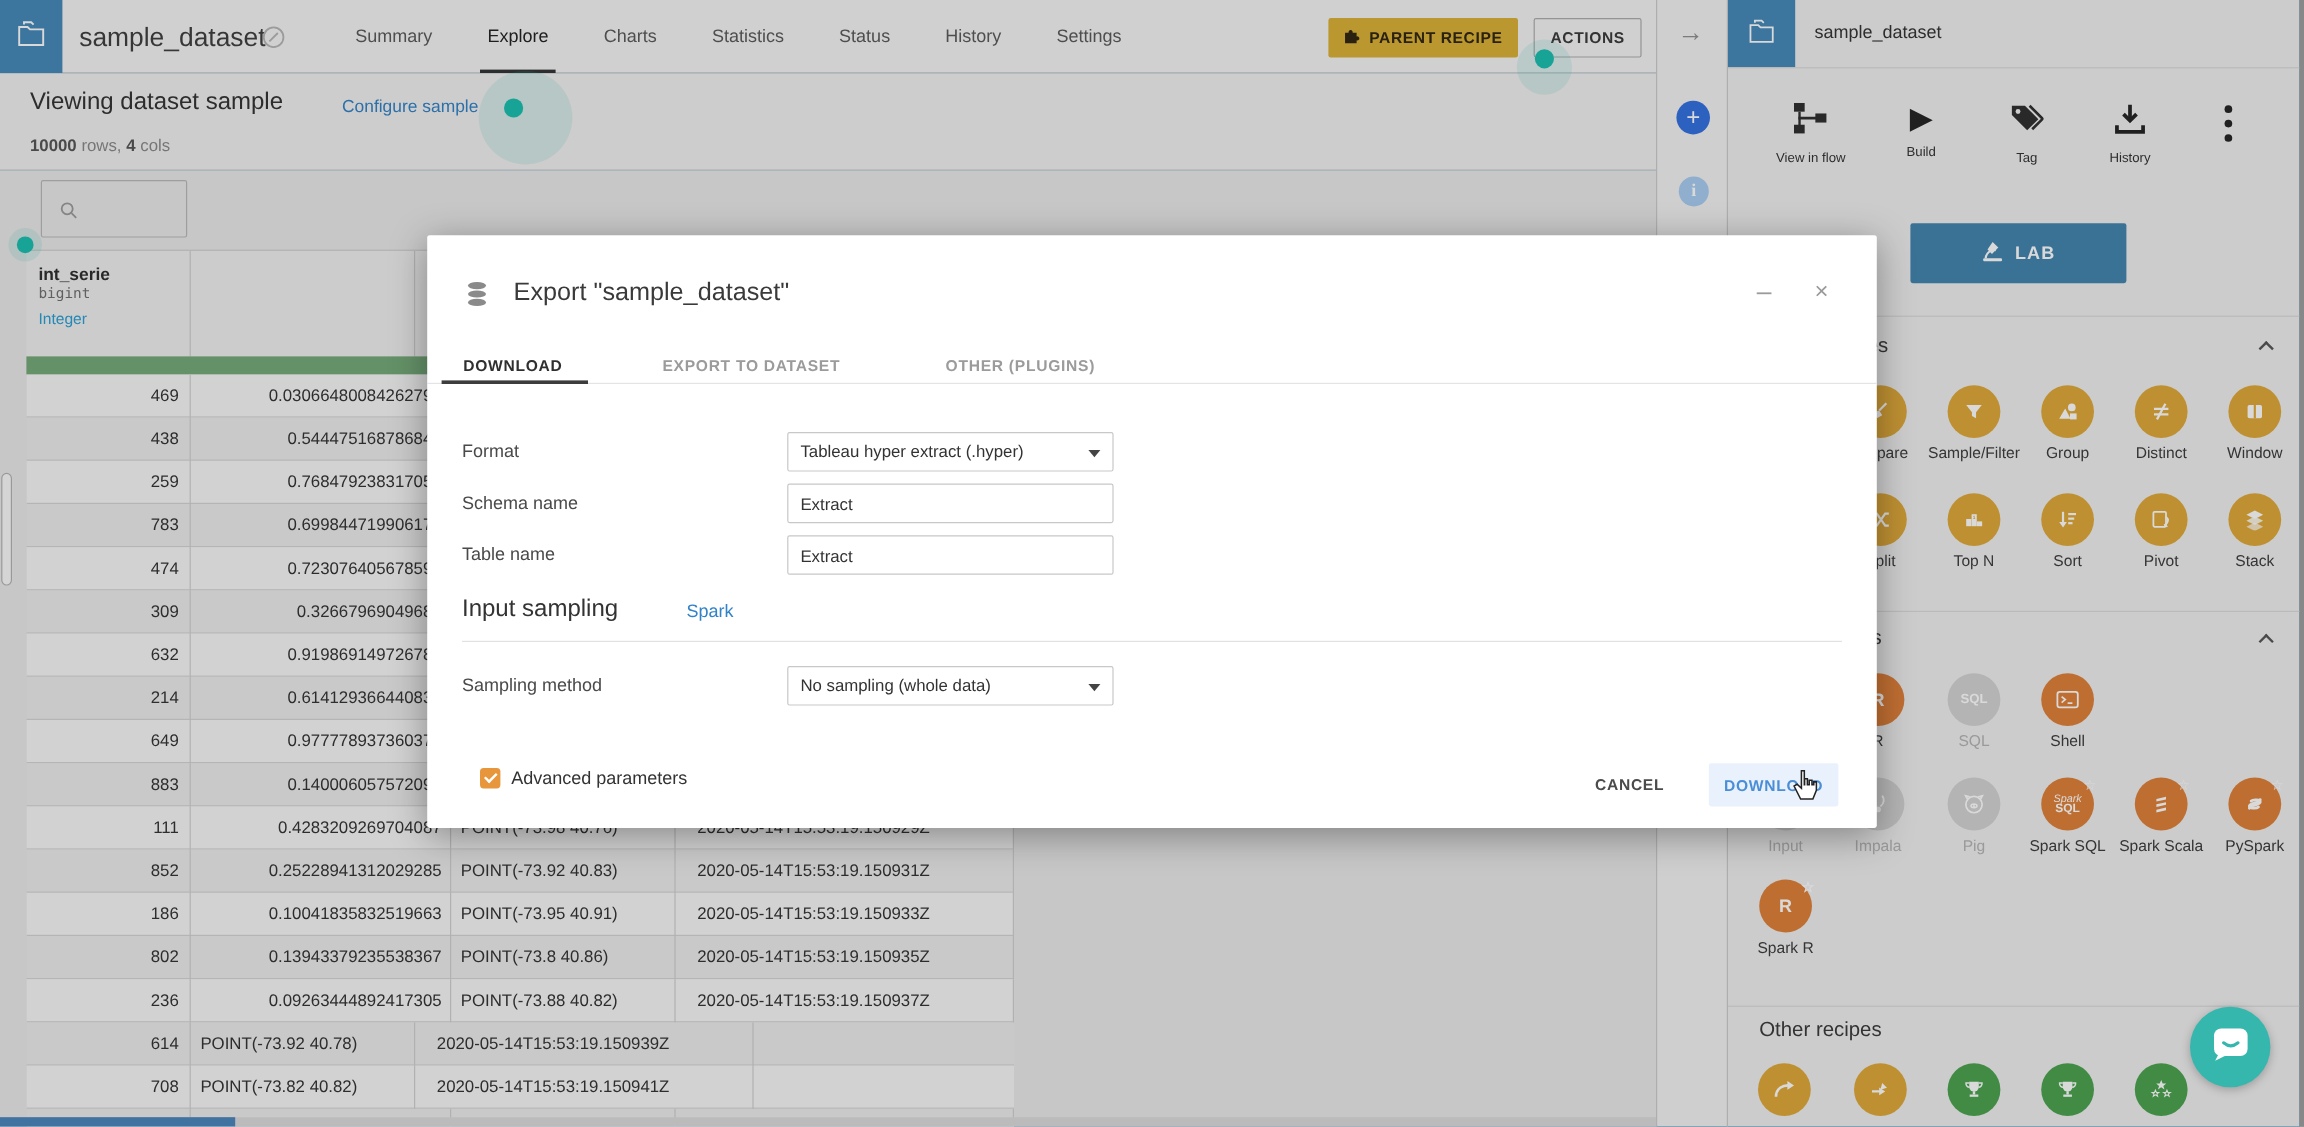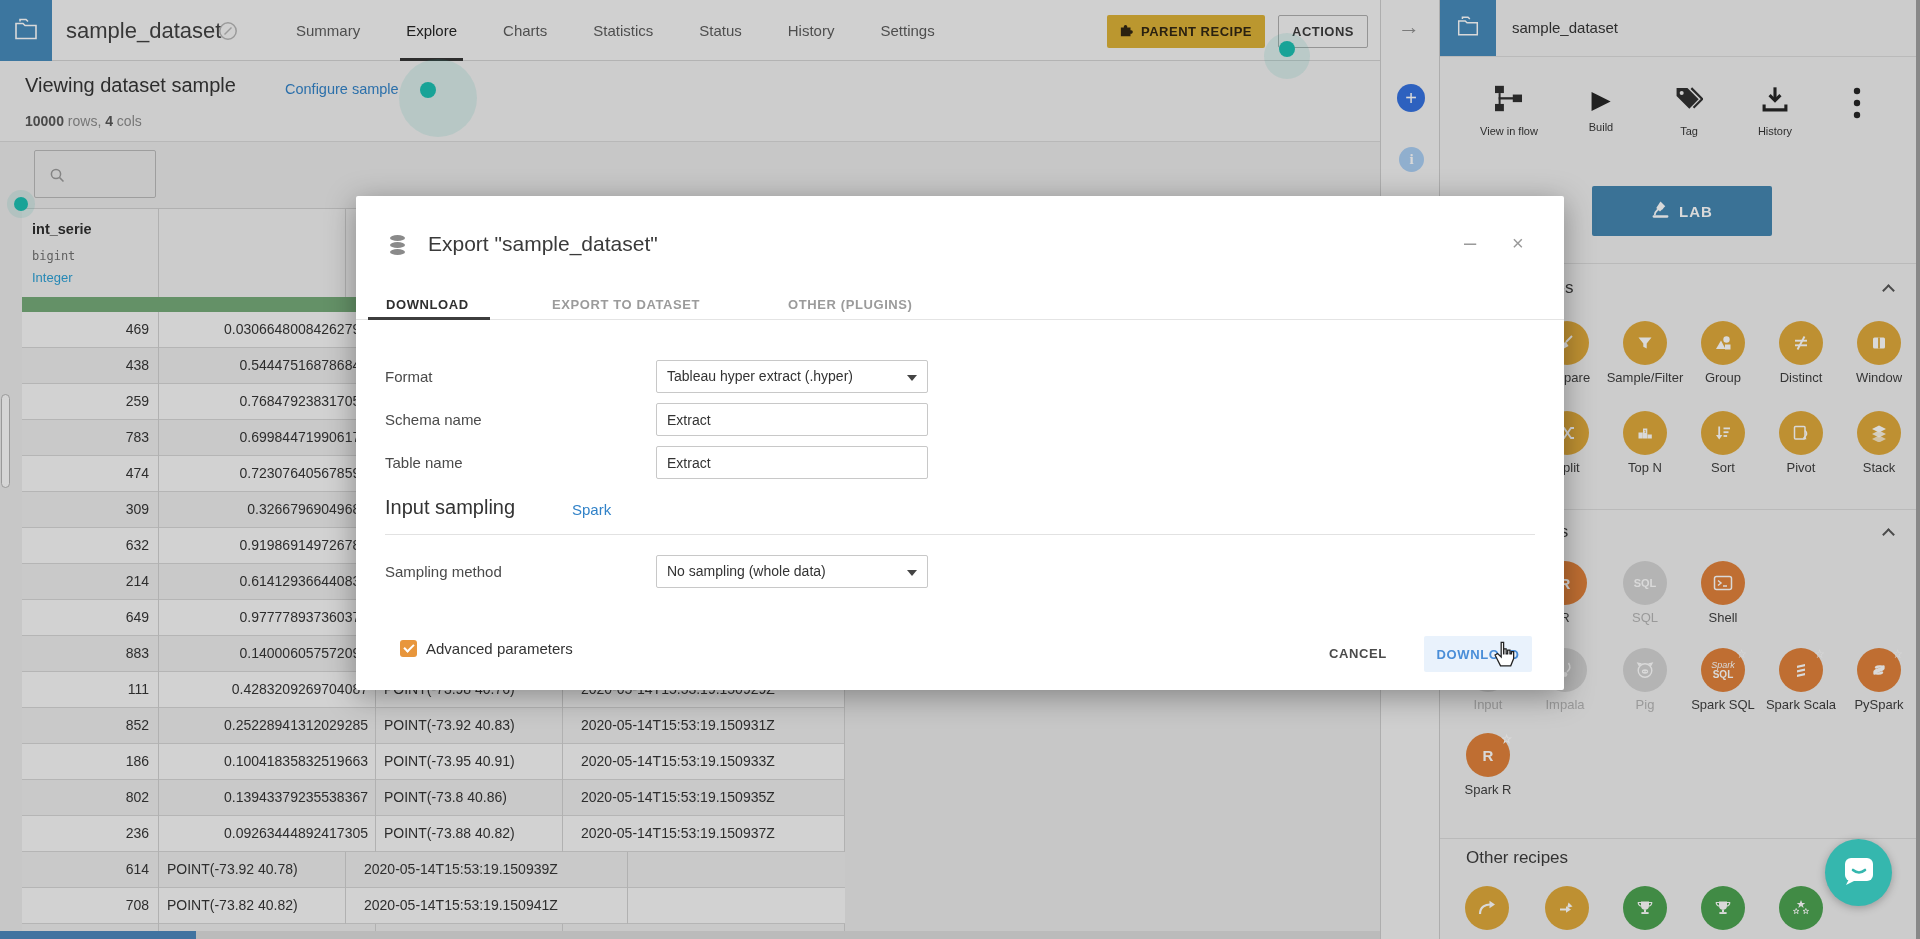--- a/index.html
+++ b/index.html
@@ -29,21 +29,21 @@
   .rowsline b{color:#555}
 
   
   .content{position:absolute;left:0;top:142px;width:1380px;height:797px;background:#eaeaea}
   .searchbox{position:absolute;left:34px;top:8px;width:122px;height:48px;border:1px solid #b9b9b9;border-radius:2px}
   .vtrack{position:absolute;left:0;top:66px;width:11px;height:724px}
   .vhandle{position:absolute;left:1px;top:186px;width:9px;height:94px;background:#fbfbfb;border:1px solid #b3b3b3;border-radius:5px}
   .thead{position:absolute;left:22px;top:66px;width:823px;height:89px;background:#f0f0f0;border-top:1px solid #cfcfcf;display:flex}
   .th{position:relative;border-right:1px solid #cfcfcf;padding:12px 0 0 10px}
   .th .cname{font-size:14.5px;font-weight:bold;color:#2d2d2d}
-  .th .ctype{font-size:12px;font-family:"DejaVu Sans Mono",monospace;color:#6f6f6f;margin-top:12px}
+  .th .ctype{font-size:12px;font-family:"DejaVu Sans Mono",monospace;color:#6f6f6f;}
   .th .cmean{font-size:13px;color:#2a9fd4;margin-top:7px}
   .greenbar{position:absolute;left:22px;top:155px;width:823px;height:15px;background:#74aa78}
   .tb{position:absolute;left:22px;top:170px;width:823px;height:627px;overflow:hidden}
   .tr{display:flex;height:36px;border-bottom:1px solid #d4d4d4}
   .tr:nth-child(odd){background:#f7f7f7}
   .tr:nth-child(even){background:#ececec}
   .td{border-right:1px solid #d0d0d0;height:36px;line-height:35px;font-size:14px;color:#333;white-space:nowrap;overflow:hidden}
   .c0{width:137px;text-align:right;padding-right:9px}
   .c1{width:217px;text-align:right;padding-right:7px}
   .c2{width:187px;padding-left:8px}

